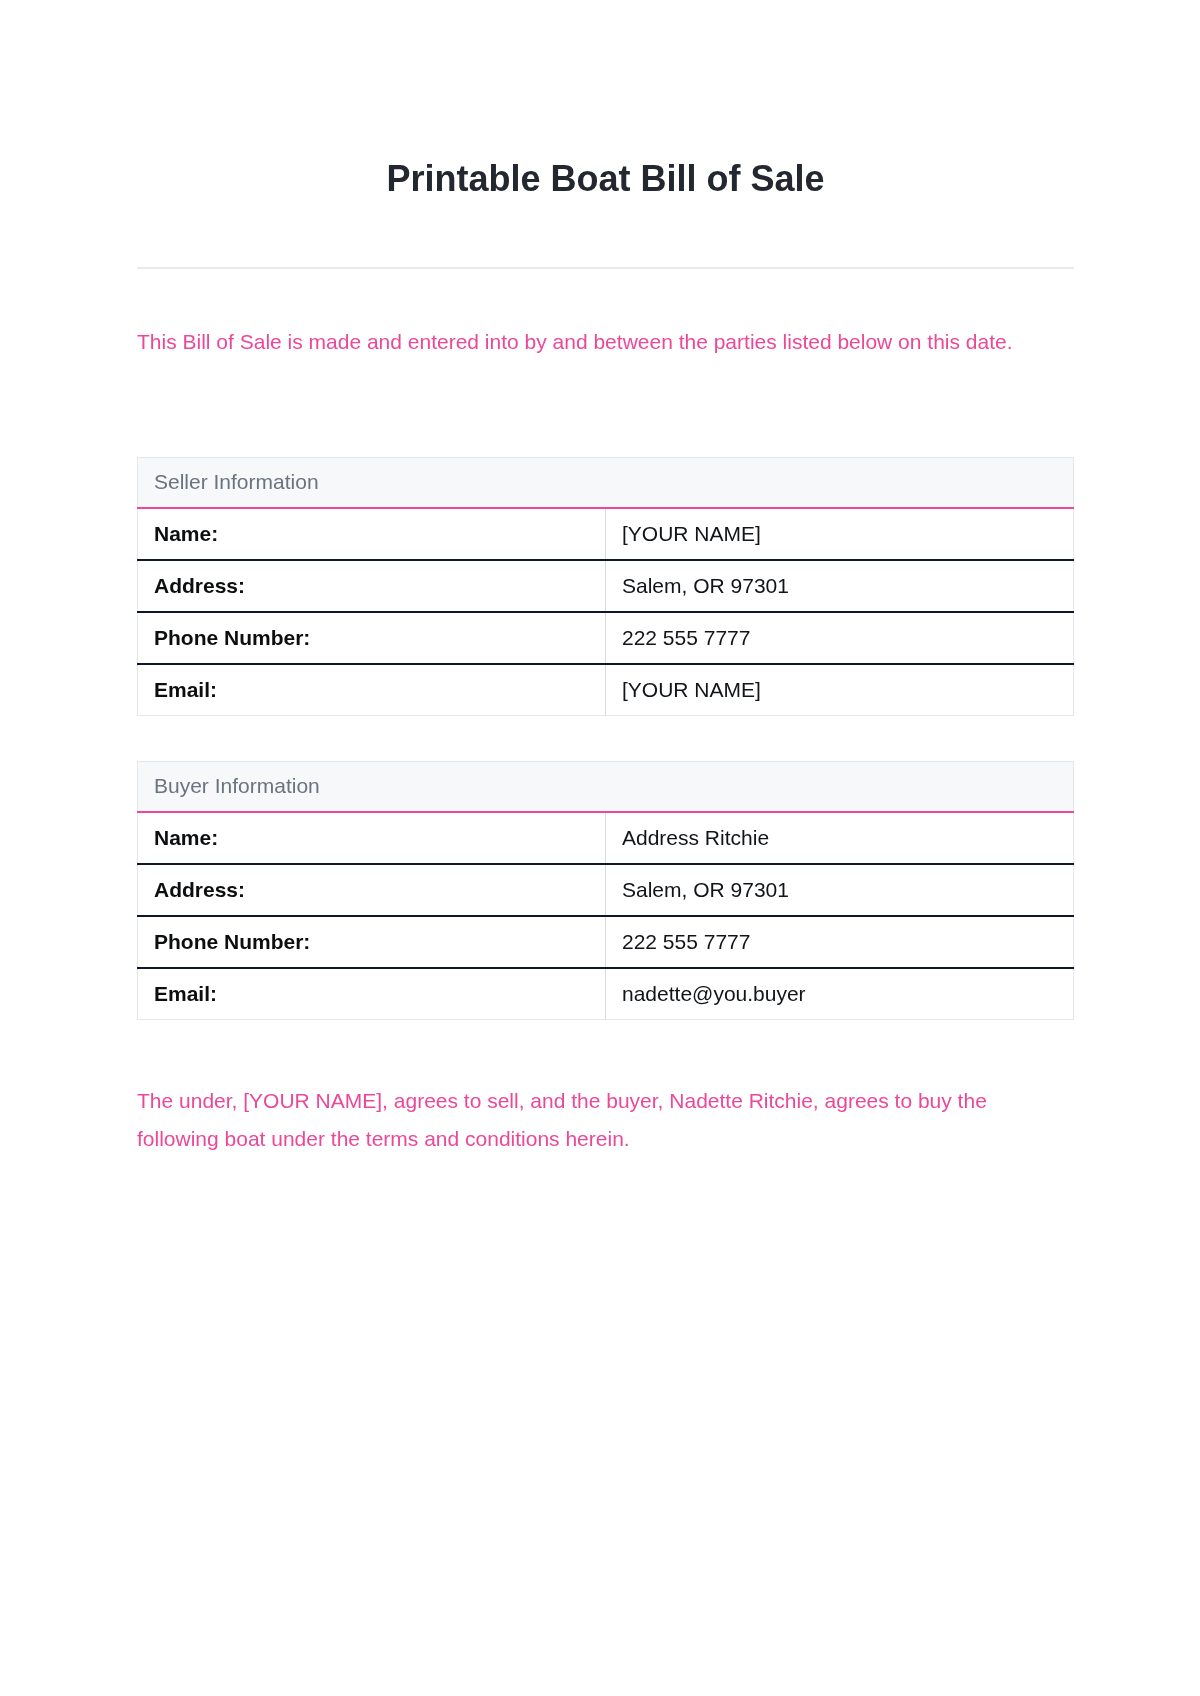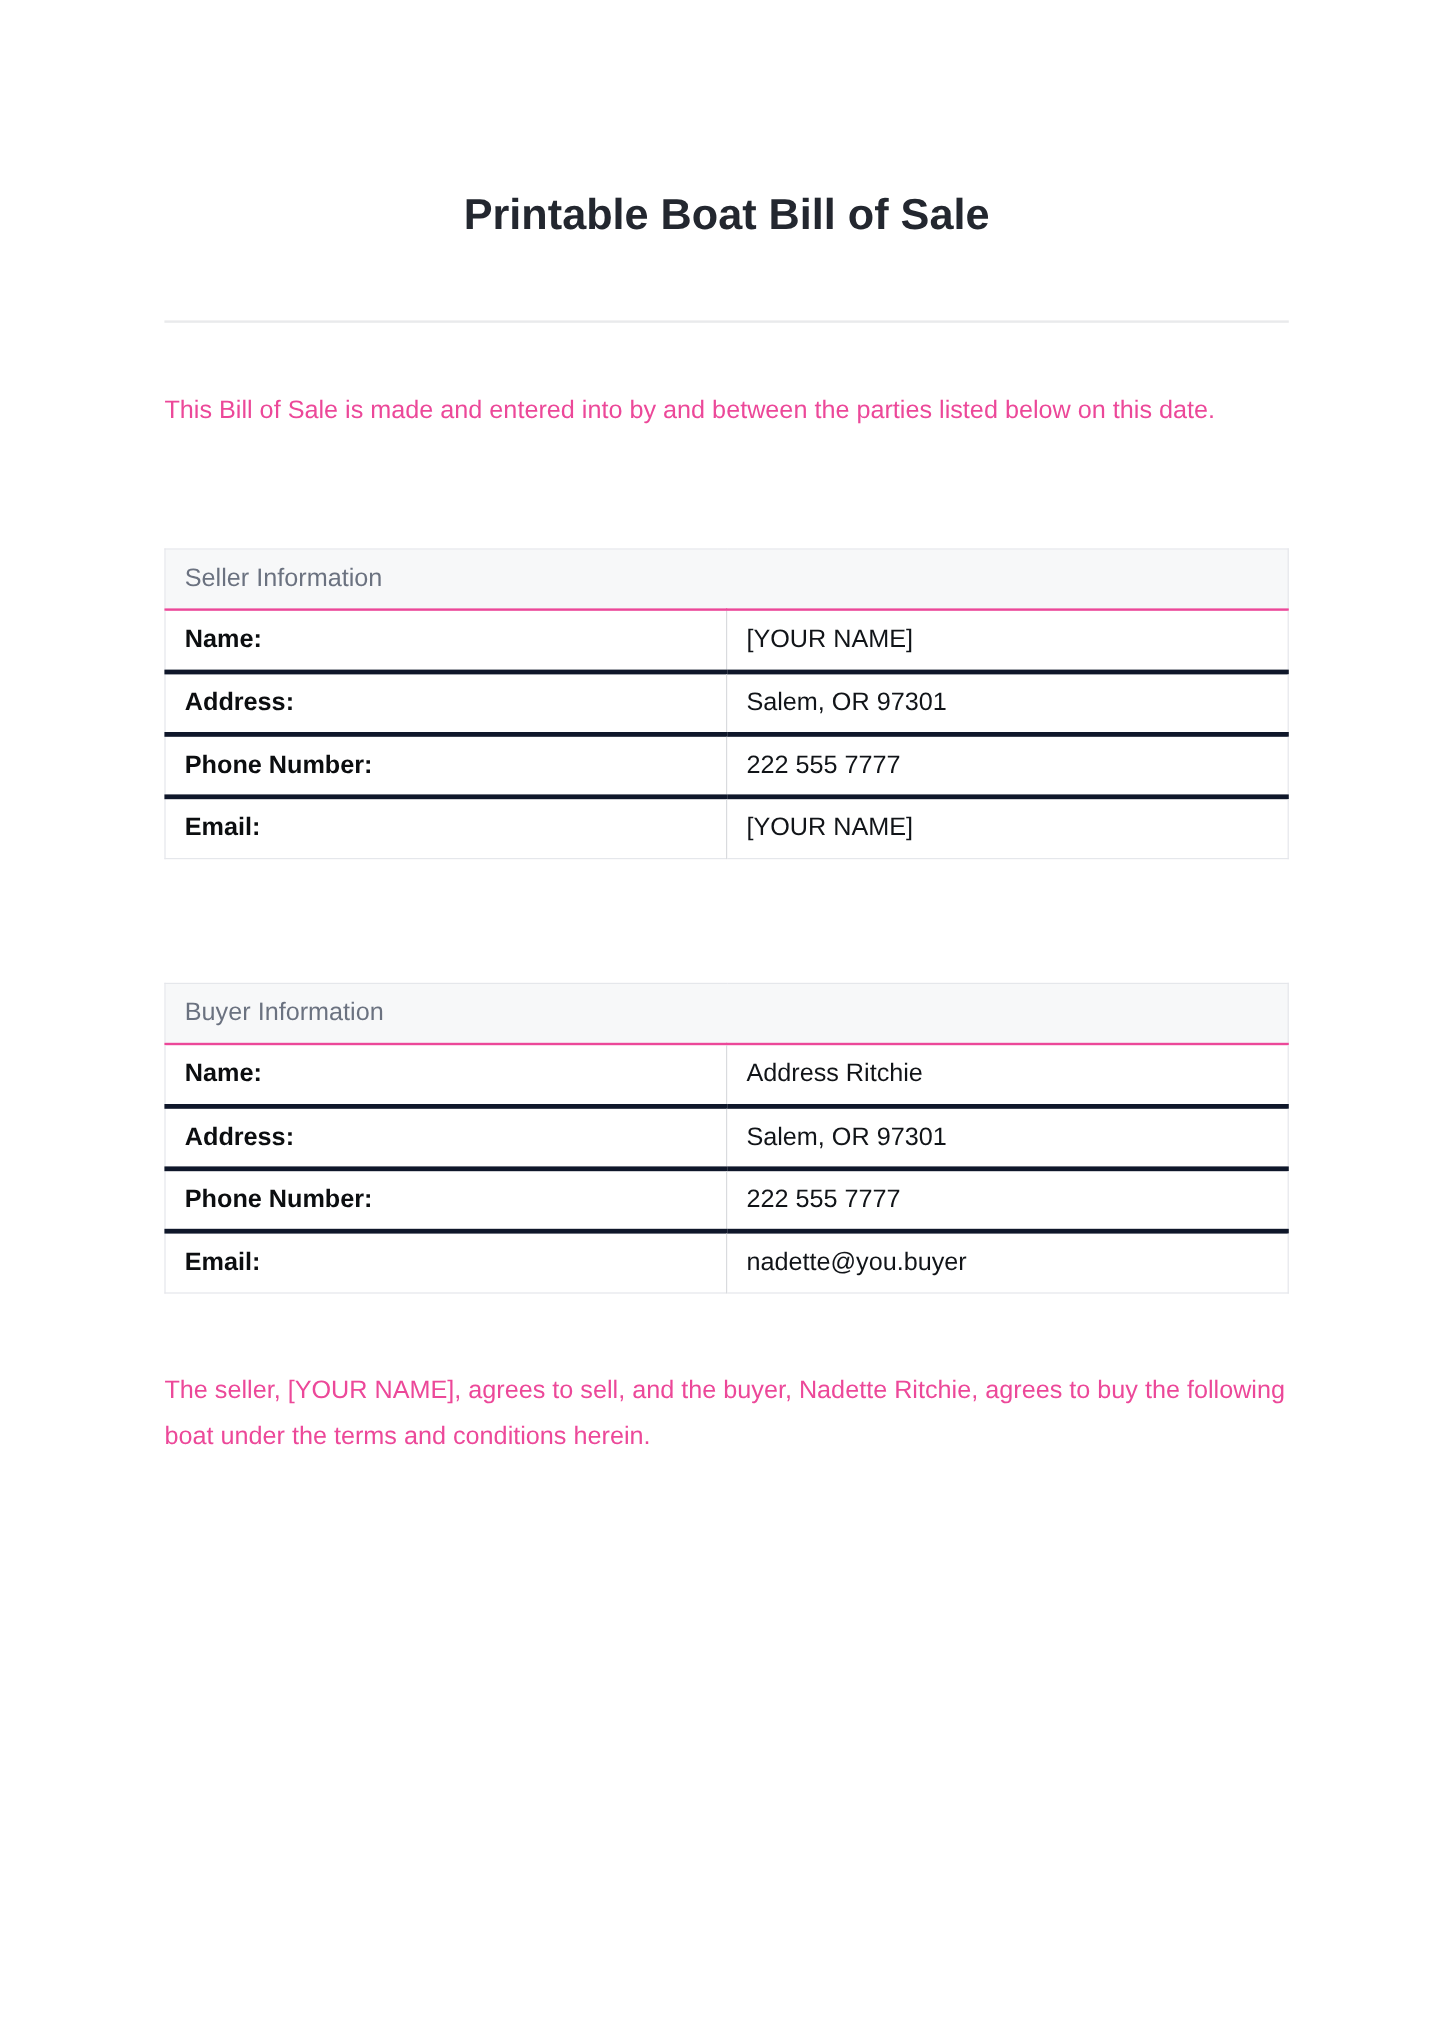--- a/index.html
+++ b/index.html
@@ -38,36 +38,36 @@
   p.agreement-text { margin-top: 62px; }
   .bold { font-weight: 400; }
 
   table.info-table {
     width: 100%;
     border-collapse: collapse;
     border: 1px solid #e5e7eb;
     table-layout: fixed;
   }
   table.seller { margin-top: 96px; }
-  table.buyer  { margin-top: 103px; padding-left: 39px; }
+  table.buyer  { margin-top: 45px; padding-left: 39px; }
   table.info-table th.section-header {
     height: 50px;
     background: #f7f8f9;
     color: #6b7280;
     font-size: 21px;
     font-weight: 400;
     text-align: left;
     padding: 0 16px;
     border-bottom: 2px solid #ec4899;
   }
   table.info-table td {
     height: 52px;
     font-size: 21px;
     padding: 0 16px;
-    border-bottom: 4px solid #0f172a;
+    border-bottom: 2px solid #0f172a;
     vertical-align: middle;
     background: #ffffff;
   }
   table.info-table tr:last-child td { border-bottom: none; }
   td.cell-label {
     width: 394px;
     font-weight: 700;
     color: #0c0e10;
     border-right: 1px solid #d9dbde;
   }
@@ -129,15 +129,15 @@
         <td class="cell-label">Phone Number:</td>
         <td class="cell-value">222 555 7777</td>
       </tr>
       <tr>
         <td class="cell-label">Email:</td>
         <td class="cell-value">nadette@you.buyer</td>
       </tr>
     </tbody>
   </table>
 
-  <p class="body-text agreement-text"><span>The seller, </span><span class="bold">[YOUR NAME]</span><span>, agrees to sell, and the buyer, Nadette Ritchie, agrees to buy the following boat under the terms and conditions herein.</span></p>
+  <p class="body-text agreement-text"><span>The under, </span><span class="bold">[YOUR NAME]</span><span>, agrees to sell, and the buyer, Nadette Ritchie, agrees to buy the following boat under the terms and conditions herein.</span></p>
 
 </div>
 
 </body></html>

